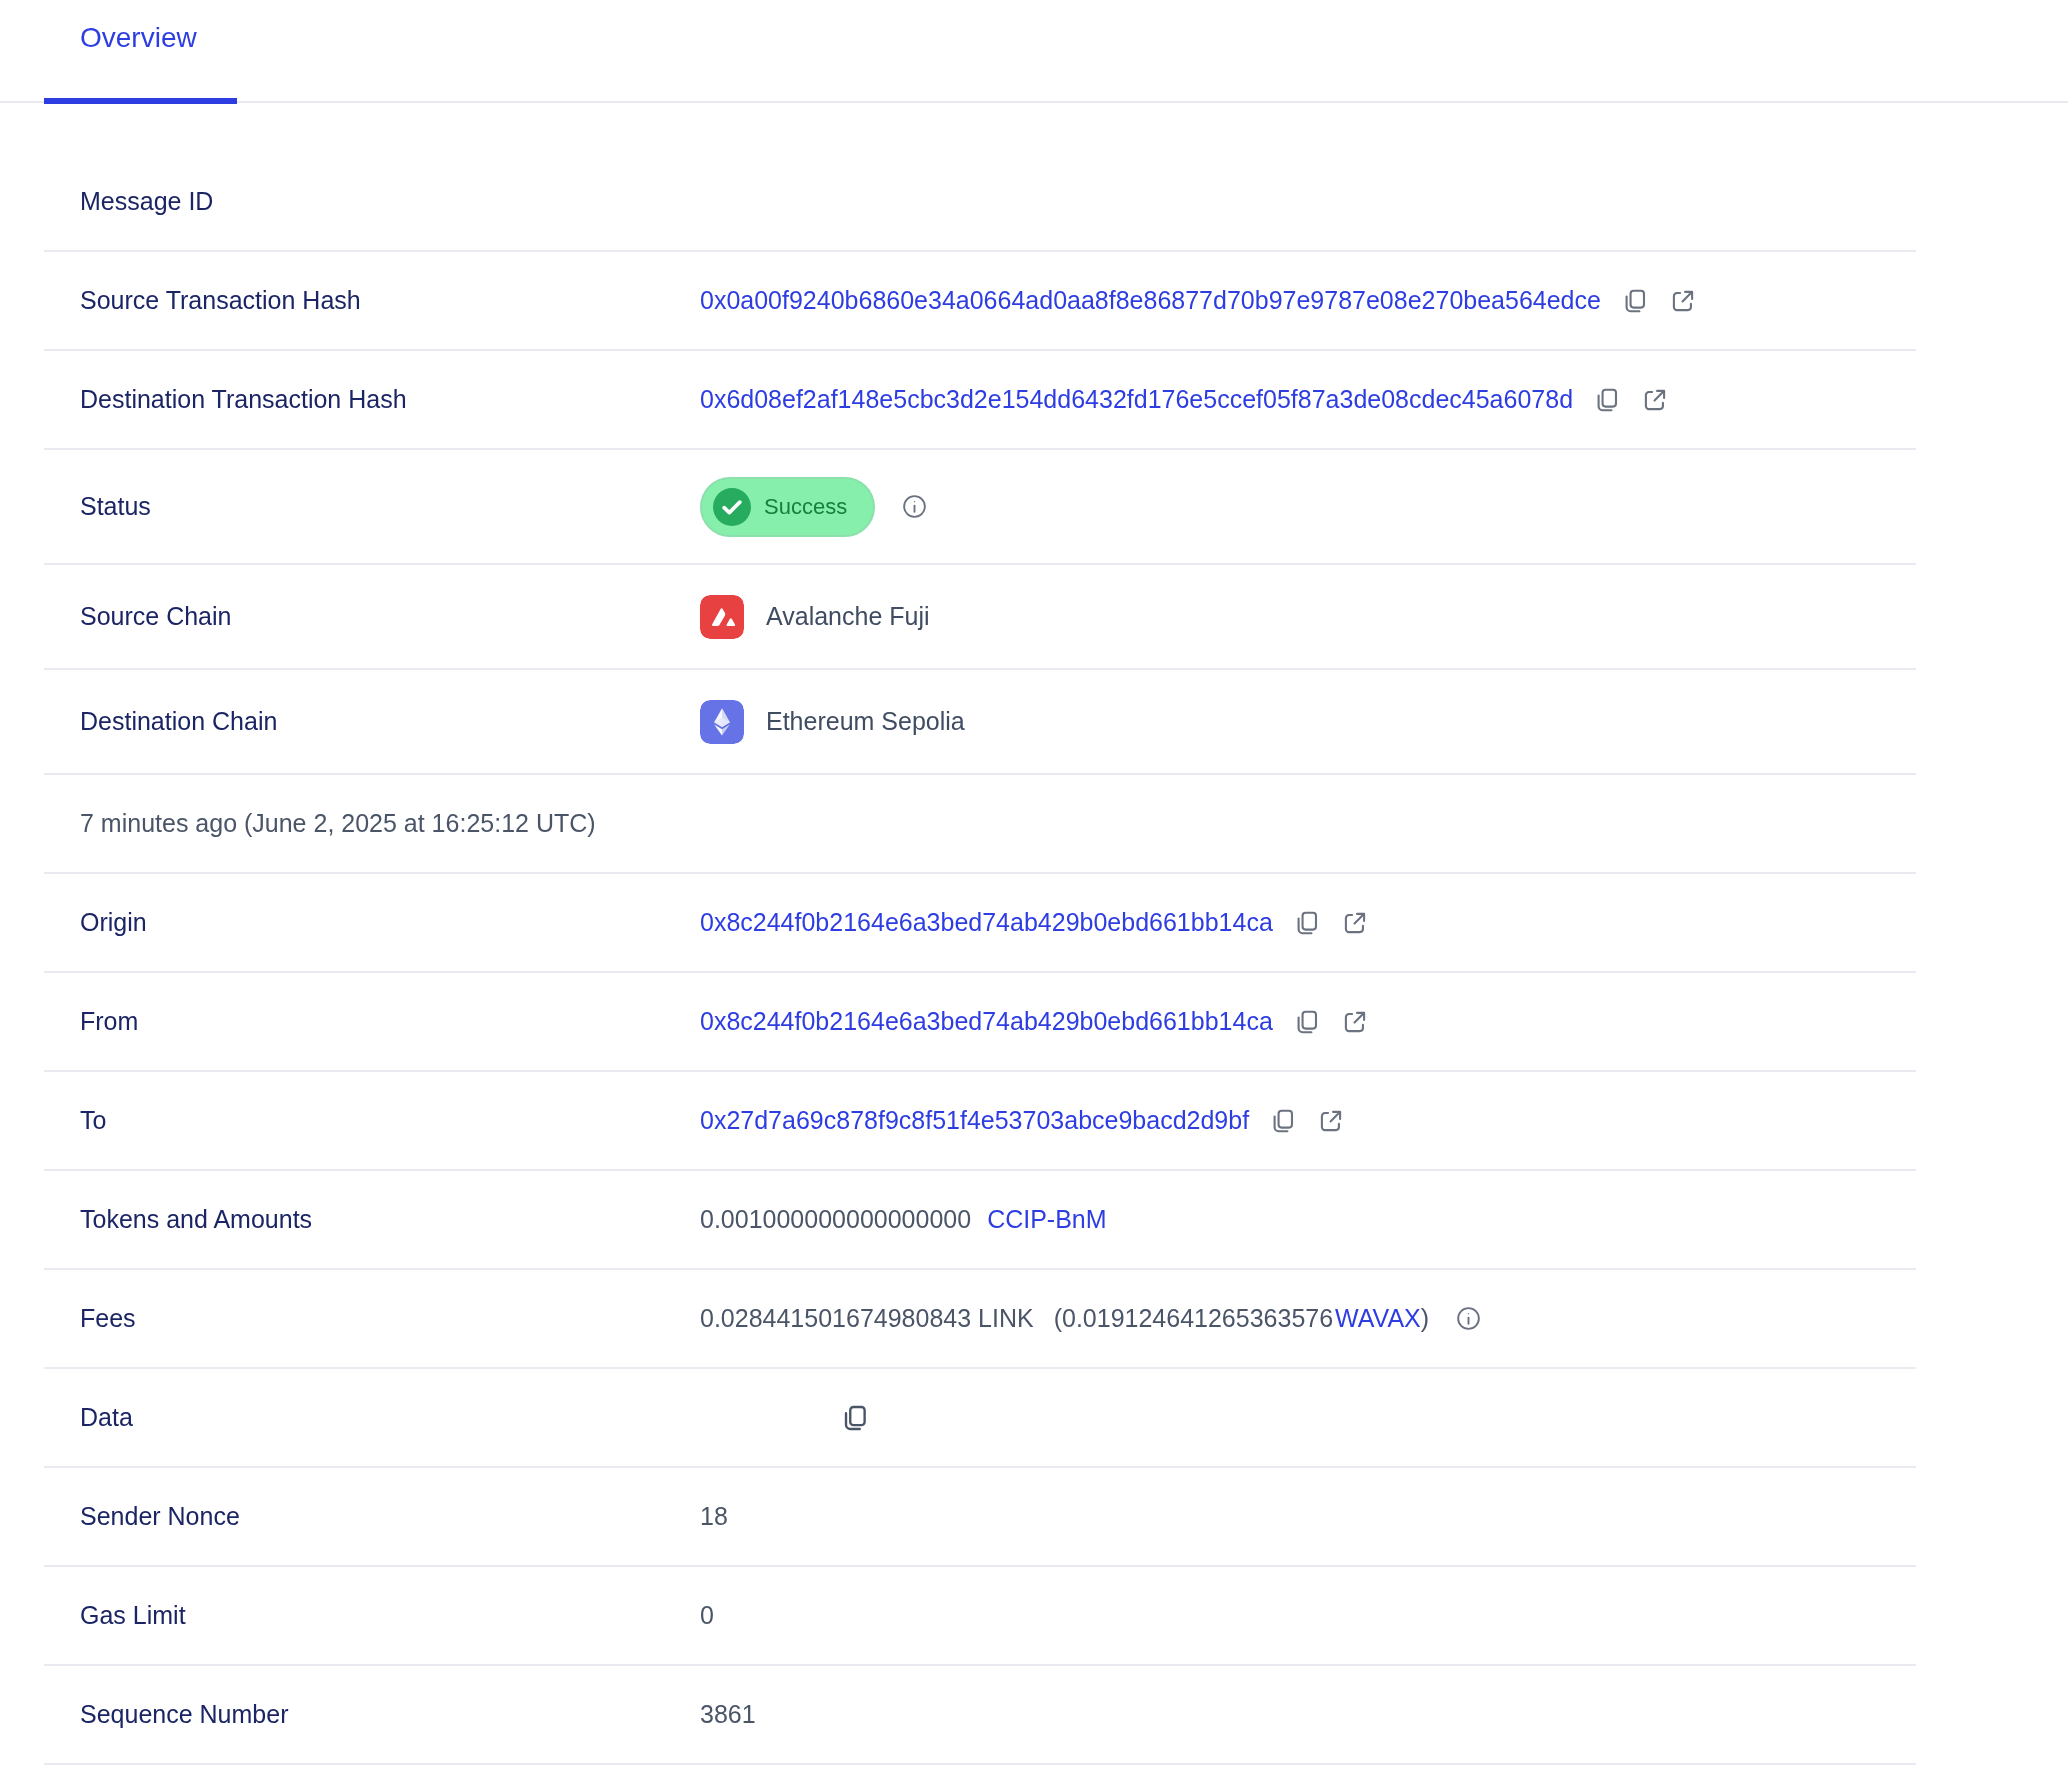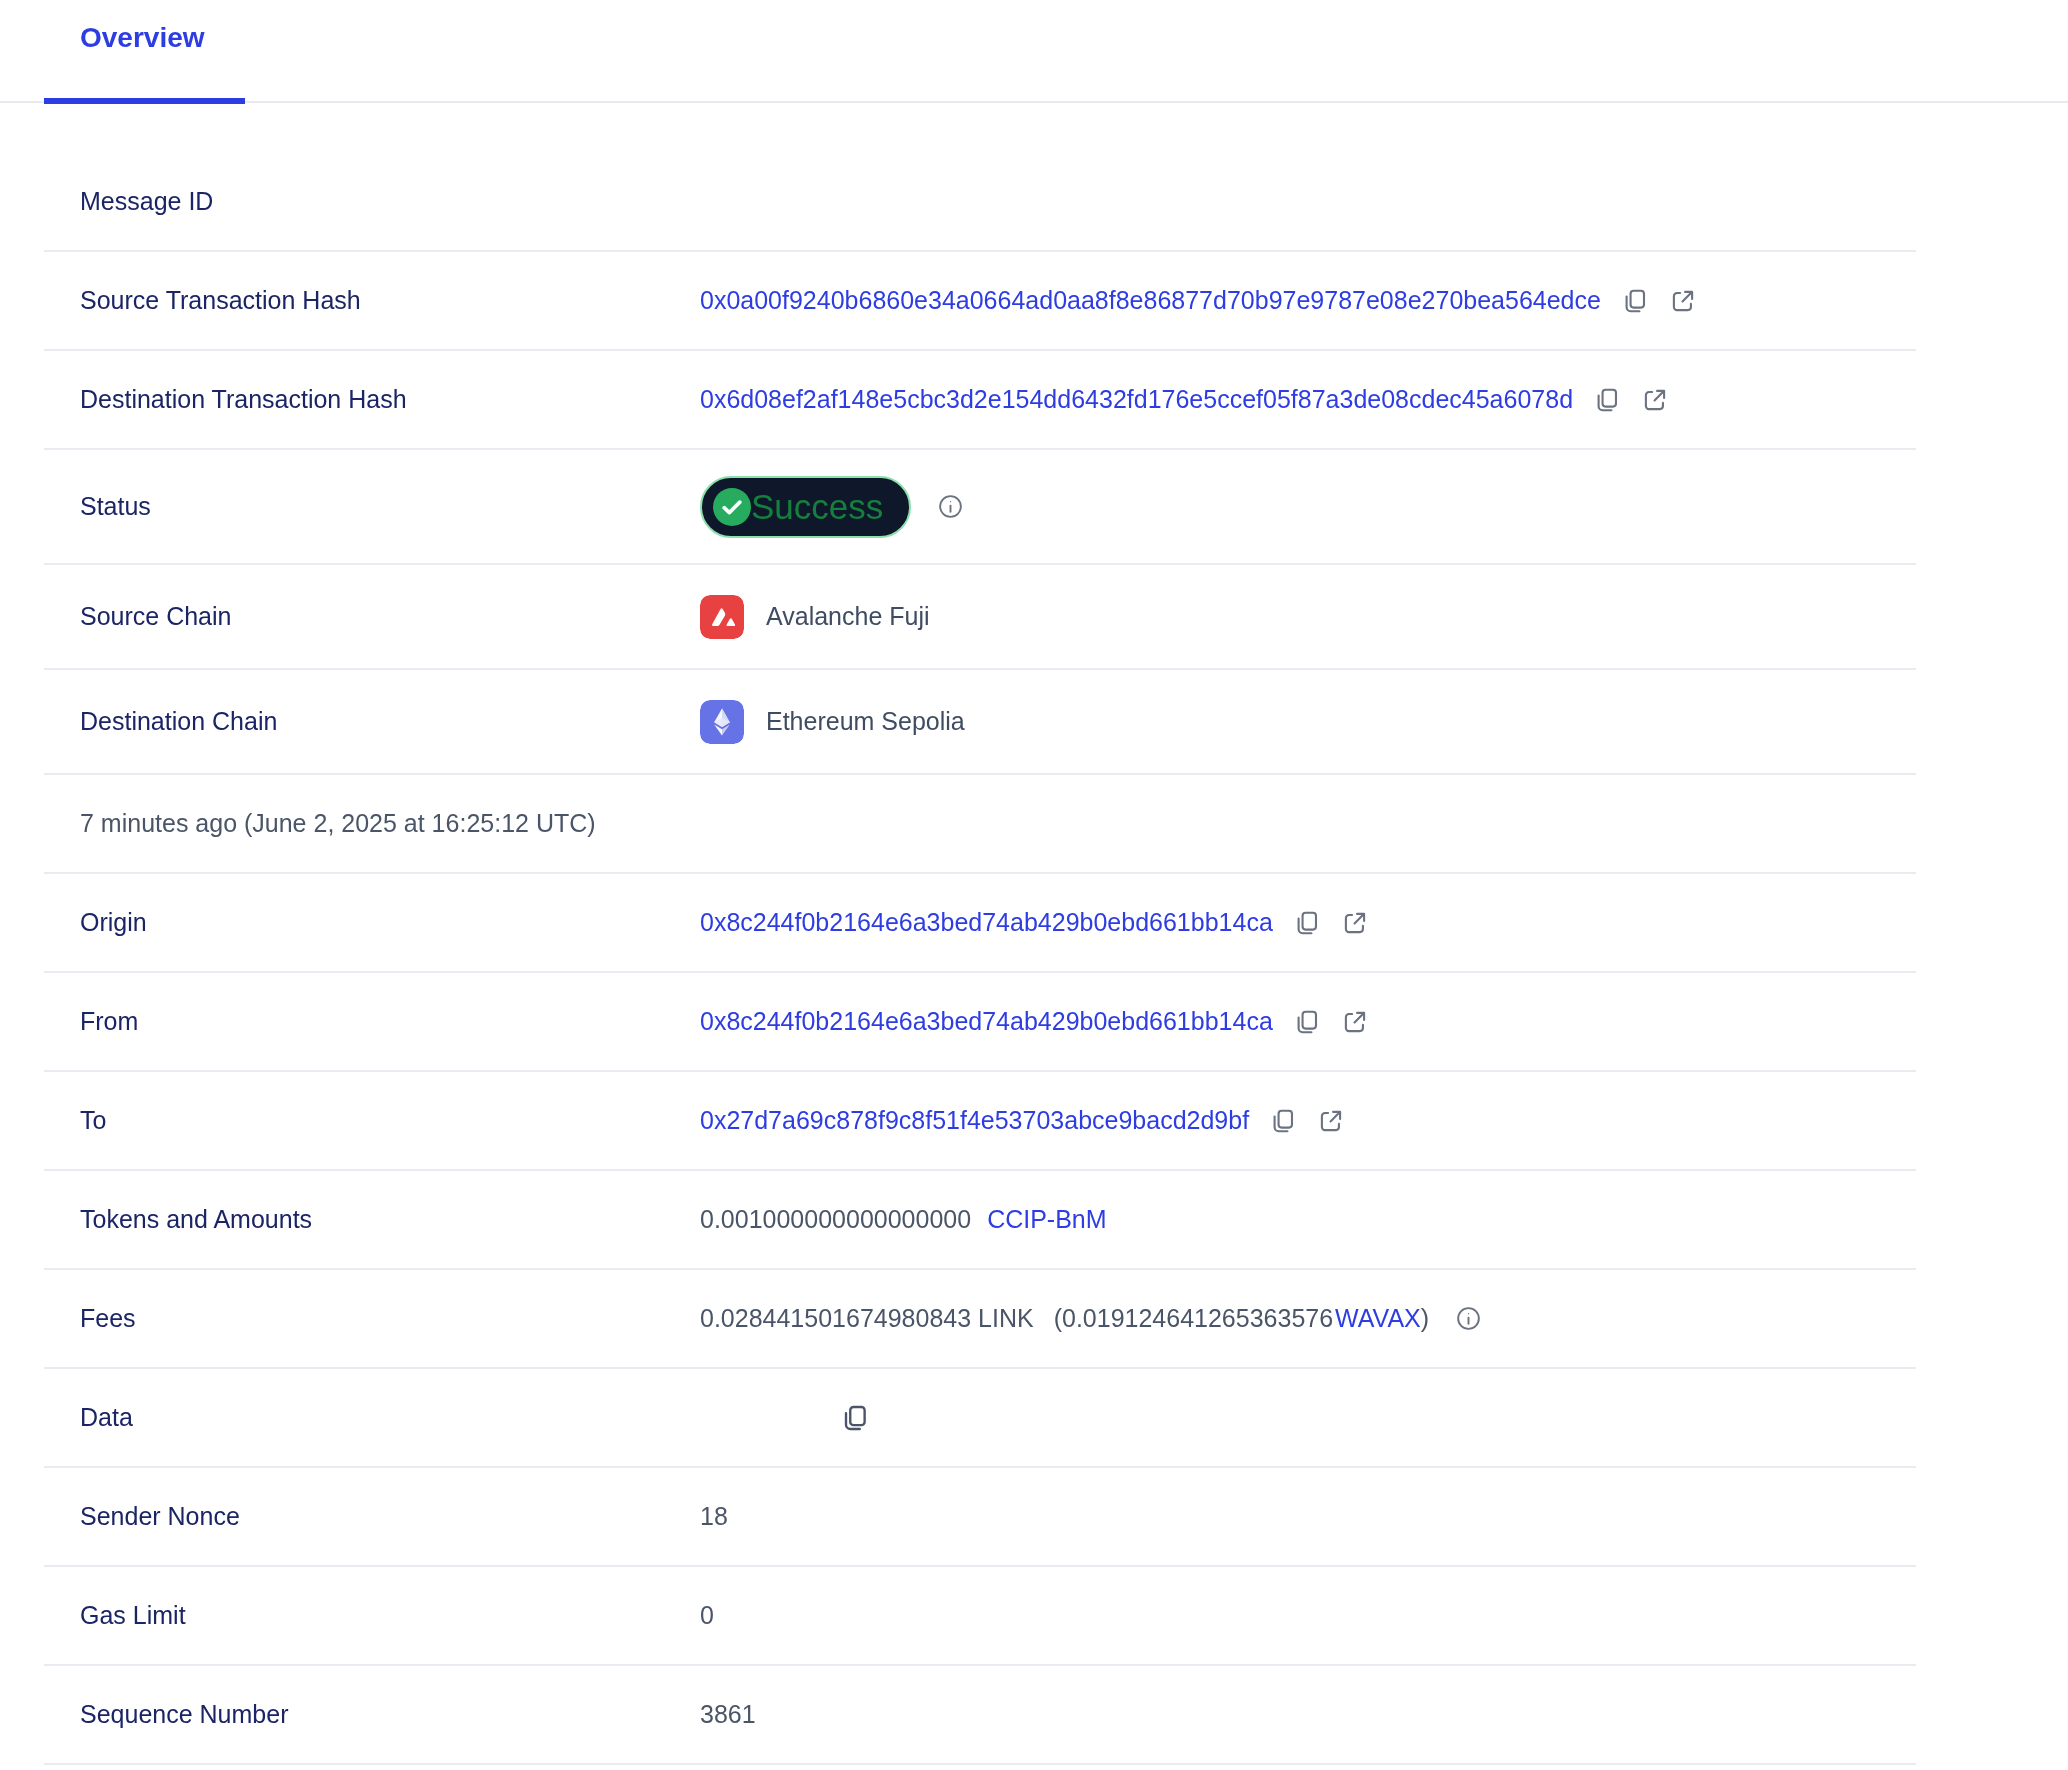--- a/index.html
+++ b/index.html
@@ -9,21 +9,21 @@
     font-family:"Liberation Sans", sans-serif;
     color:#4a5568;
   }
   
   .tabbar { position:relative; height:101px; border-bottom:2px solid #e8eaef; }
   .tab {
     position:absolute; left:44px; top:0; height:101px;
     padding:0 40px 0 36px; display:flex; align-items:flex-start;
     cursor:pointer;
   }
-  .tab-label { margin-top:22px; font-size:28px; font-weight:700; color:#2d3de2; }
+  .tab-label { margin-top:22px; font-size:28px; font-weight:400; color:#2d3de2; }
   .tab-underline { position:absolute; left:0; right:0; bottom:-3px; height:6px; background:#2d3de2; }
 
   
   .table { margin-left:44px; margin-top:50px; width:1872px; }
   .row {
     display:flex; align-items:center; box-sizing:border-box;
     min-height:99px; padding-left:36px;
     border-bottom:2px solid #e9ebf0;
   }
   .row.tall   { min-height:115px; }
@@ -32,24 +32,24 @@
   .row-value { display:flex; align-items:center; font-size:25px; color:#4a5568; }
   .hash { color:#4a5568; }
   .link { color:#2d3de2; text-decoration:none; cursor:pointer; }
   .icon-btn { display:inline-flex; margin-left:20px; color:#6b7280; cursor:pointer; background:none; border:none; padding:0; }
   .icon-btn svg { width:28px; height:28px; }
   .info-btn { display:inline-flex; margin-left:26px; color:#6b7280; cursor:pointer; background:none; border:none; padding:0; }
   .info-btn svg { width:27px; height:27px; }
 
   
   .badge {
-    display:inline-flex; align-items:center; 
-    background:#0f172a; border:2px solid #8be0ab; border-radius:999px;
+    display:inline-flex; align-items:center; gap:13px;
+    background:#86efac; border:2px solid #8be0ab; border-radius:999px;
     padding:9px 26px 9px 11px;
-    color:#15803d; font-size:35px; font-weight:500;
+    color:#15803d; font-size:22px; font-weight:500;
   }
   .badge svg { width:38px; height:38px; }
 
   
   .chain-icon { width:44px; height:44px; margin-right:22px; border-radius:10px; flex:0 0 44px; }
   .chain-name { color:#3f4c61; }
 
   
   .amount { color:#4a5568; }
   .gap-link { margin-left:16px;text-align:center; }

